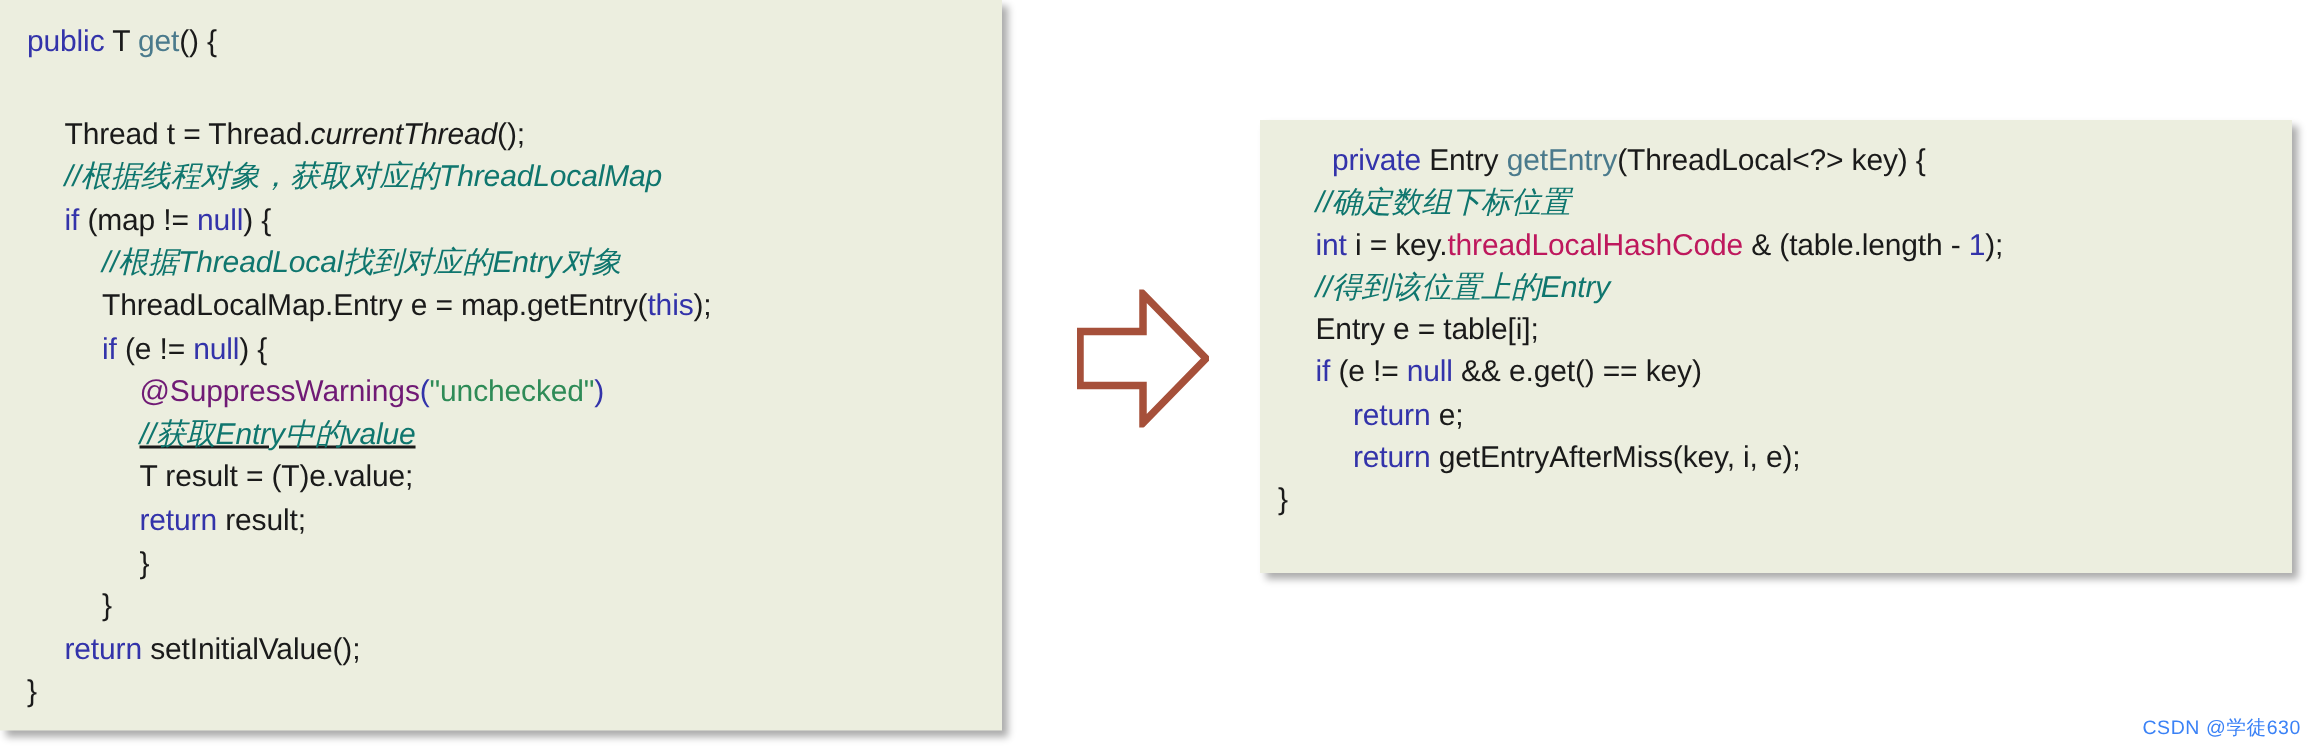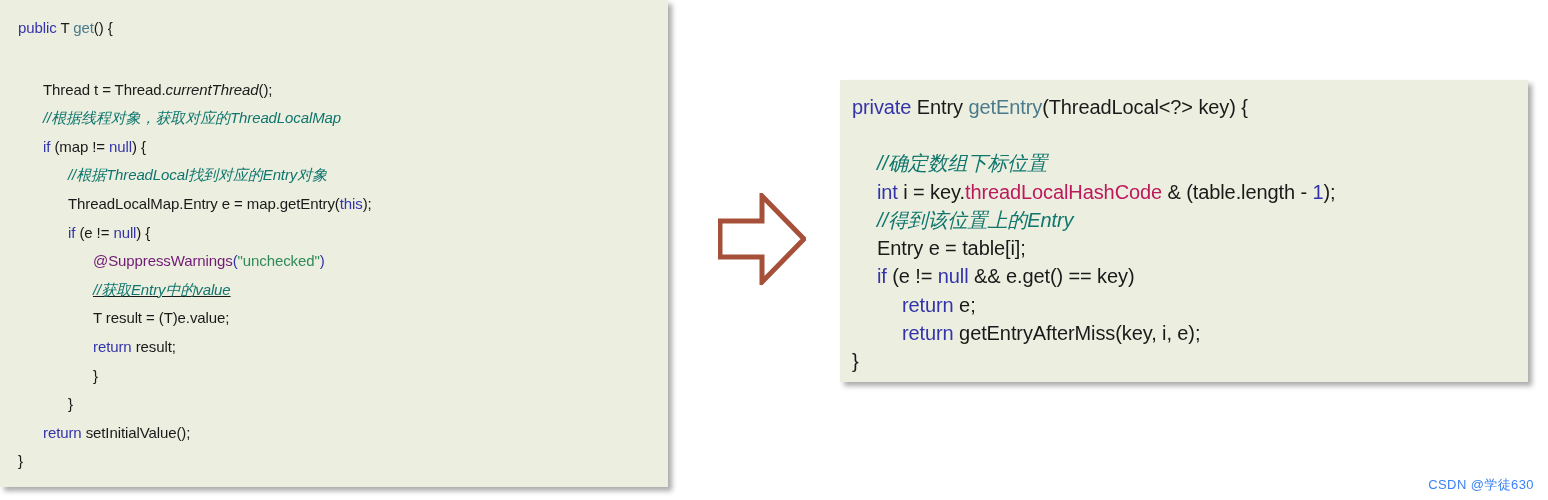--- a/index.html
+++ b/index.html
@@ -41,21 +41,21 @@
   #panel-right {
     left: 840px;
     top: 80px;
     width: 688px;
     height: 302px;
     padding: 13px 10px 10px 12px;
   }
 
   .code-line {
     font-family: "Liberation Sans", sans-serif;
-    font-size: 15px;
+    font-size: 20px;
     line-height: 28.6px;
     color: #1a1a1a;
     white-space: pre;
     letter-spacing: -0.1px;
   }
   #panel-right .code-line {
     font-size: 20px;
     line-height: 28.3px;
   }
 
@@ -114,22 +114,22 @@
       <div class="code-line" style="padding-left: 0px;"><span class="t-plain">}</span></div>
     </div>
 
   <div id="arrow">
     <svg width="88" height="92" viewBox="0 0 88 92" xmlns="http://www.w3.org/2000/svg">
       <polygon points="2,28 44,28 44,3 86,46 44,89 44,64 2,64" fill="none" stroke="#A6503A" stroke-width="5" stroke-linejoin="miter"></polygon>
     </svg>
   </div>
 
   <div id="panel-right" class="code-panel">
-      <div class="code-line" style="padding-left: 0px;"><span class="t-kw">private</span><span class="t-plain"> Entry </span><span class="t-method">getEntry</span><span class="t-plain">(ThreadLocal&lt;?&gt; key) {</span></div>
-      <div class="code-line" style="padding-left: 25px; margin-top: 28px;"><span class="t-comment">//确定数组下标位置</span></div>
+      <div class="code-line" style="padding-left: 0px; margin-left: 36px;"><span class="t-kw">private</span><span class="t-plain"> Entry </span><span class="t-method">getEntry</span><span class="t-plain">(ThreadLocal&lt;?&gt; key) {</span></div>
+      <div class="code-line" style="padding-left: 25px;"><span class="t-comment">//确定数组下标位置</span></div>
       <div class="code-line" style="padding-left: 25px;"><span class="t-kw">int</span><span class="t-plain"> i = key.</span><span class="t-field">threadLocalHashCode</span><span class="t-plain"> &amp; (table.length - </span><span class="t-num">1</span><span class="t-plain">);</span></div>
       <div class="code-line" style="padding-left: 25px;"><span class="t-comment">//得到该位置上的Entry</span></div>
       <div class="code-line" style="padding-left: 25px;"><span class="t-plain">Entry e = table[i];</span></div>
       <div class="code-line" style="padding-left: 25px;"><span class="t-kw">if</span><span class="t-plain"> (e != </span><span class="t-kw">null</span><span class="t-plain"> &amp;&amp; e.get() == key)</span></div>
       <div class="code-line" style="padding-left: 50px;"><span class="t-kw">return</span><span class="t-plain"> e;</span></div>
       <div class="code-line" style="padding-left: 50px;"><span class="t-kw">return</span><span class="t-plain"> getEntryAfterMiss(key, i, e);</span></div>
       <div class="code-line" style="padding-left: 0px;"><span class="t-plain">}</span></div>
     </div>
 
   <div id="watermark">CSDN @学徒630</div>

